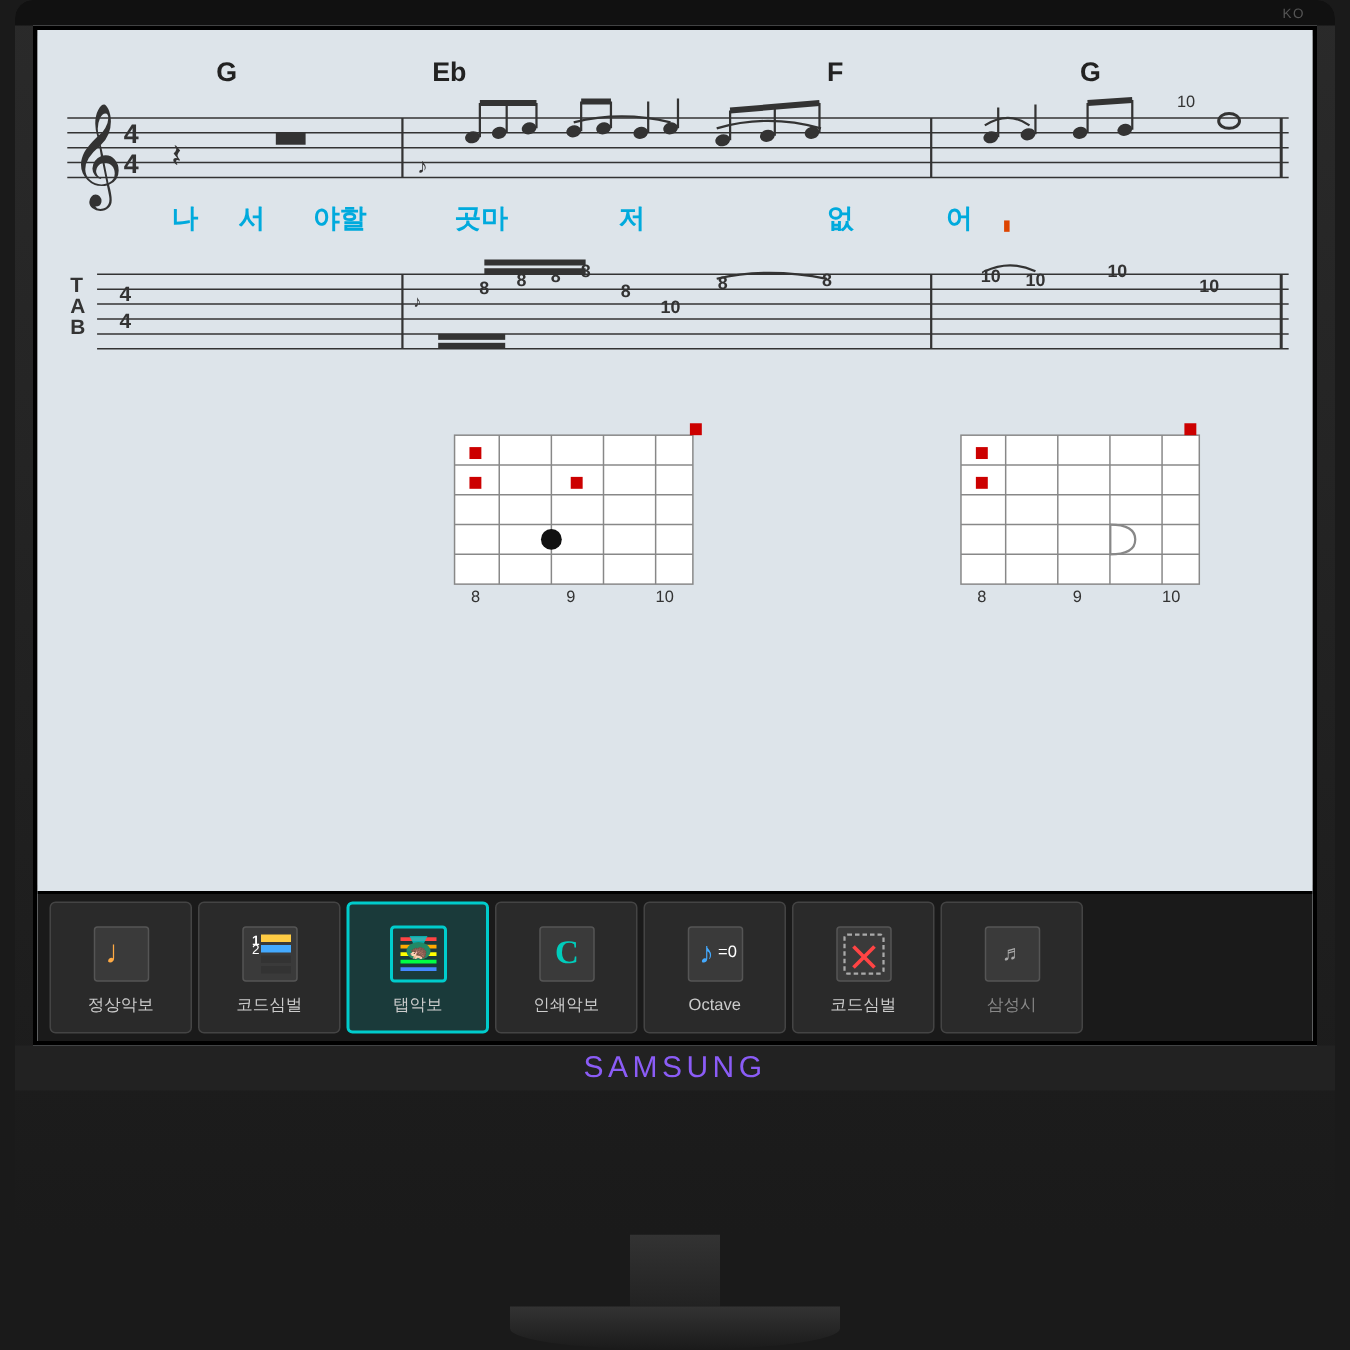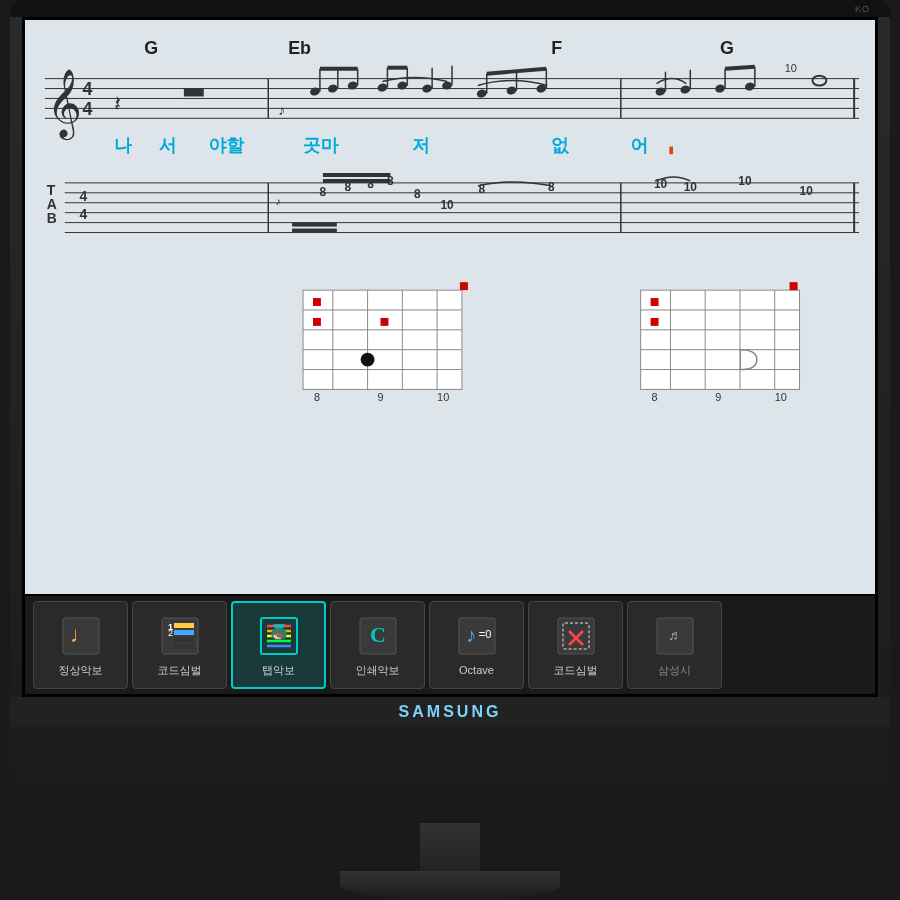--- a/index.html
+++ b/index.html
@@ -117,24 +117,24 @@
     .monitor-bezel-bottom {
       width: 880px;
       height: 30px;
       background: #222;
       display: flex;
       align-items: center;
       justify-content: center;
     }
 
     .samsung-logo {
-      font-size: 16px;
-      color: #7dd3fc;
+      font-size: 20px;
+      color: #8b5cf6;
       letter-spacing: 3px;
-      font-weight: 700;
+      font-weight: 400;
     }
 
     
     .monitor-stand-neck {
       width: 60px;
       height: 50px;
       background: linear-gradient(180deg, #333 0%, #222 100%);
     }
 
     .monitor-stand-base {

